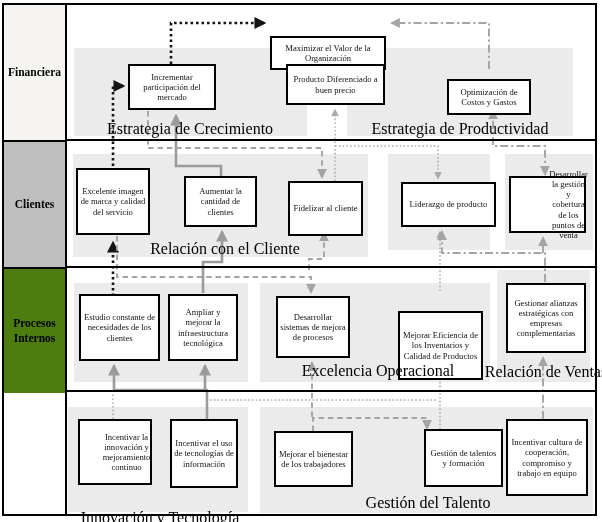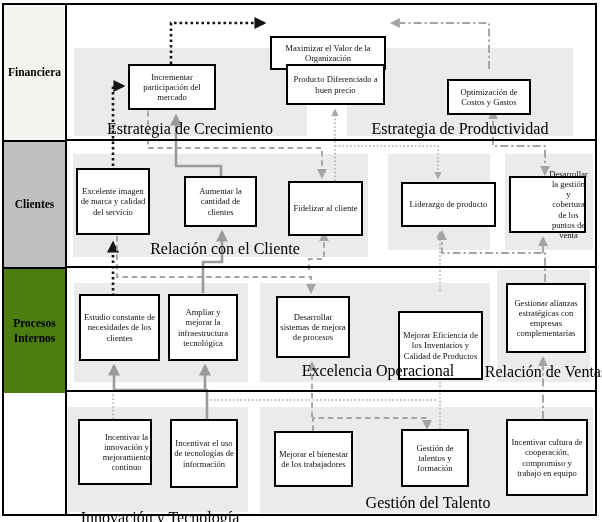--- a/index.html
+++ b/index.html
@@ -97,21 +97,21 @@
       <div class="node" style="left: 401px; top: 182px; width: 95px; height: 45px;">Liderazgo de producto</div>
       <div class="node" style="left: 509px; top: 176px; width: 77px; height: 57px; padding-left: 44px;">Desarrollar la gestión y cobertura de los puntos de venta</div>
       <div class="node" style="left: 79px; top: 294px; width: 81px; height: 67px;">Estudio constante de necesidades de los clientes</div>
       <div class="node" style="left: 168px; top: 294px; width: 70px; height: 67px;">Ampliar y mejorar la infraestructura tecnológica</div>
       <div class="node" style="left: 276px; top: 296px; width: 74px; height: 62px;">Desarrollar sistemas de mejora de procesos</div>
       <div class="node" style="left: 398px; top: 291px; width: 85px; height: 69px; margin-top: 20px;">Mejorar Eficiencia de los Inventarios y Calidad de Productos</div>
       <div class="node" style="left: 506px; top: 283px; width: 80px; height: 70px;">Gestionar alianzas estratégicas con empresas complementarias</div>
       <div class="node" style="left: 78px; top: 419px; width: 74px; height: 66px; padding-left: 25px;">Incentivar la innovación y mejoramiento continuo</div>
       <div class="node" style="left: 170px; top: 419px; width: 68px; height: 69px;">Incentivar el uso de tecnologías de información</div>
       <div class="node" style="left: 274px; top: 431px; width: 79px; height: 56px;">Mejorar el bienestar de los trabajadores</div>
-      <div class="node" style="left: 401px; top: 429px; width: 68px; height: 58px;">Gestión de talentos y formación</div>
+      <div class="node" style="left: 424px; top: 429px; width: 79px; height: 58px;">Gestión de talentos y formación</div>
       <div class="node" style="left: 506px; top: 419px; width: 82px; height: 77px;">Incentivar cultura de cooperación, compromiso y trabajo en equipo</div>
     </div>
   <div id="themes">
       <div class="theme" style="left: 190px; top: 120px;">Estrategia de Crecimiento</div>
       <div class="theme" style="left: 460px; top: 120px;">Estrategia de Productividad</div>
       <div class="theme" style="left: 225px; top: 240px;">Relación con el Cliente</div>
       <div class="theme" style="left: 378px; top: 362px;">Excelencia Operacional</div>
       <div class="theme" style="left: 546px; top: 363px;">Relación de Ventas</div>
       <div class="theme" style="left: 160px; top: 509px;">Innovación y Tecnología</div>
       <div class="theme" style="left: 428px; top: 494px;">Gestión del Talento</div>

